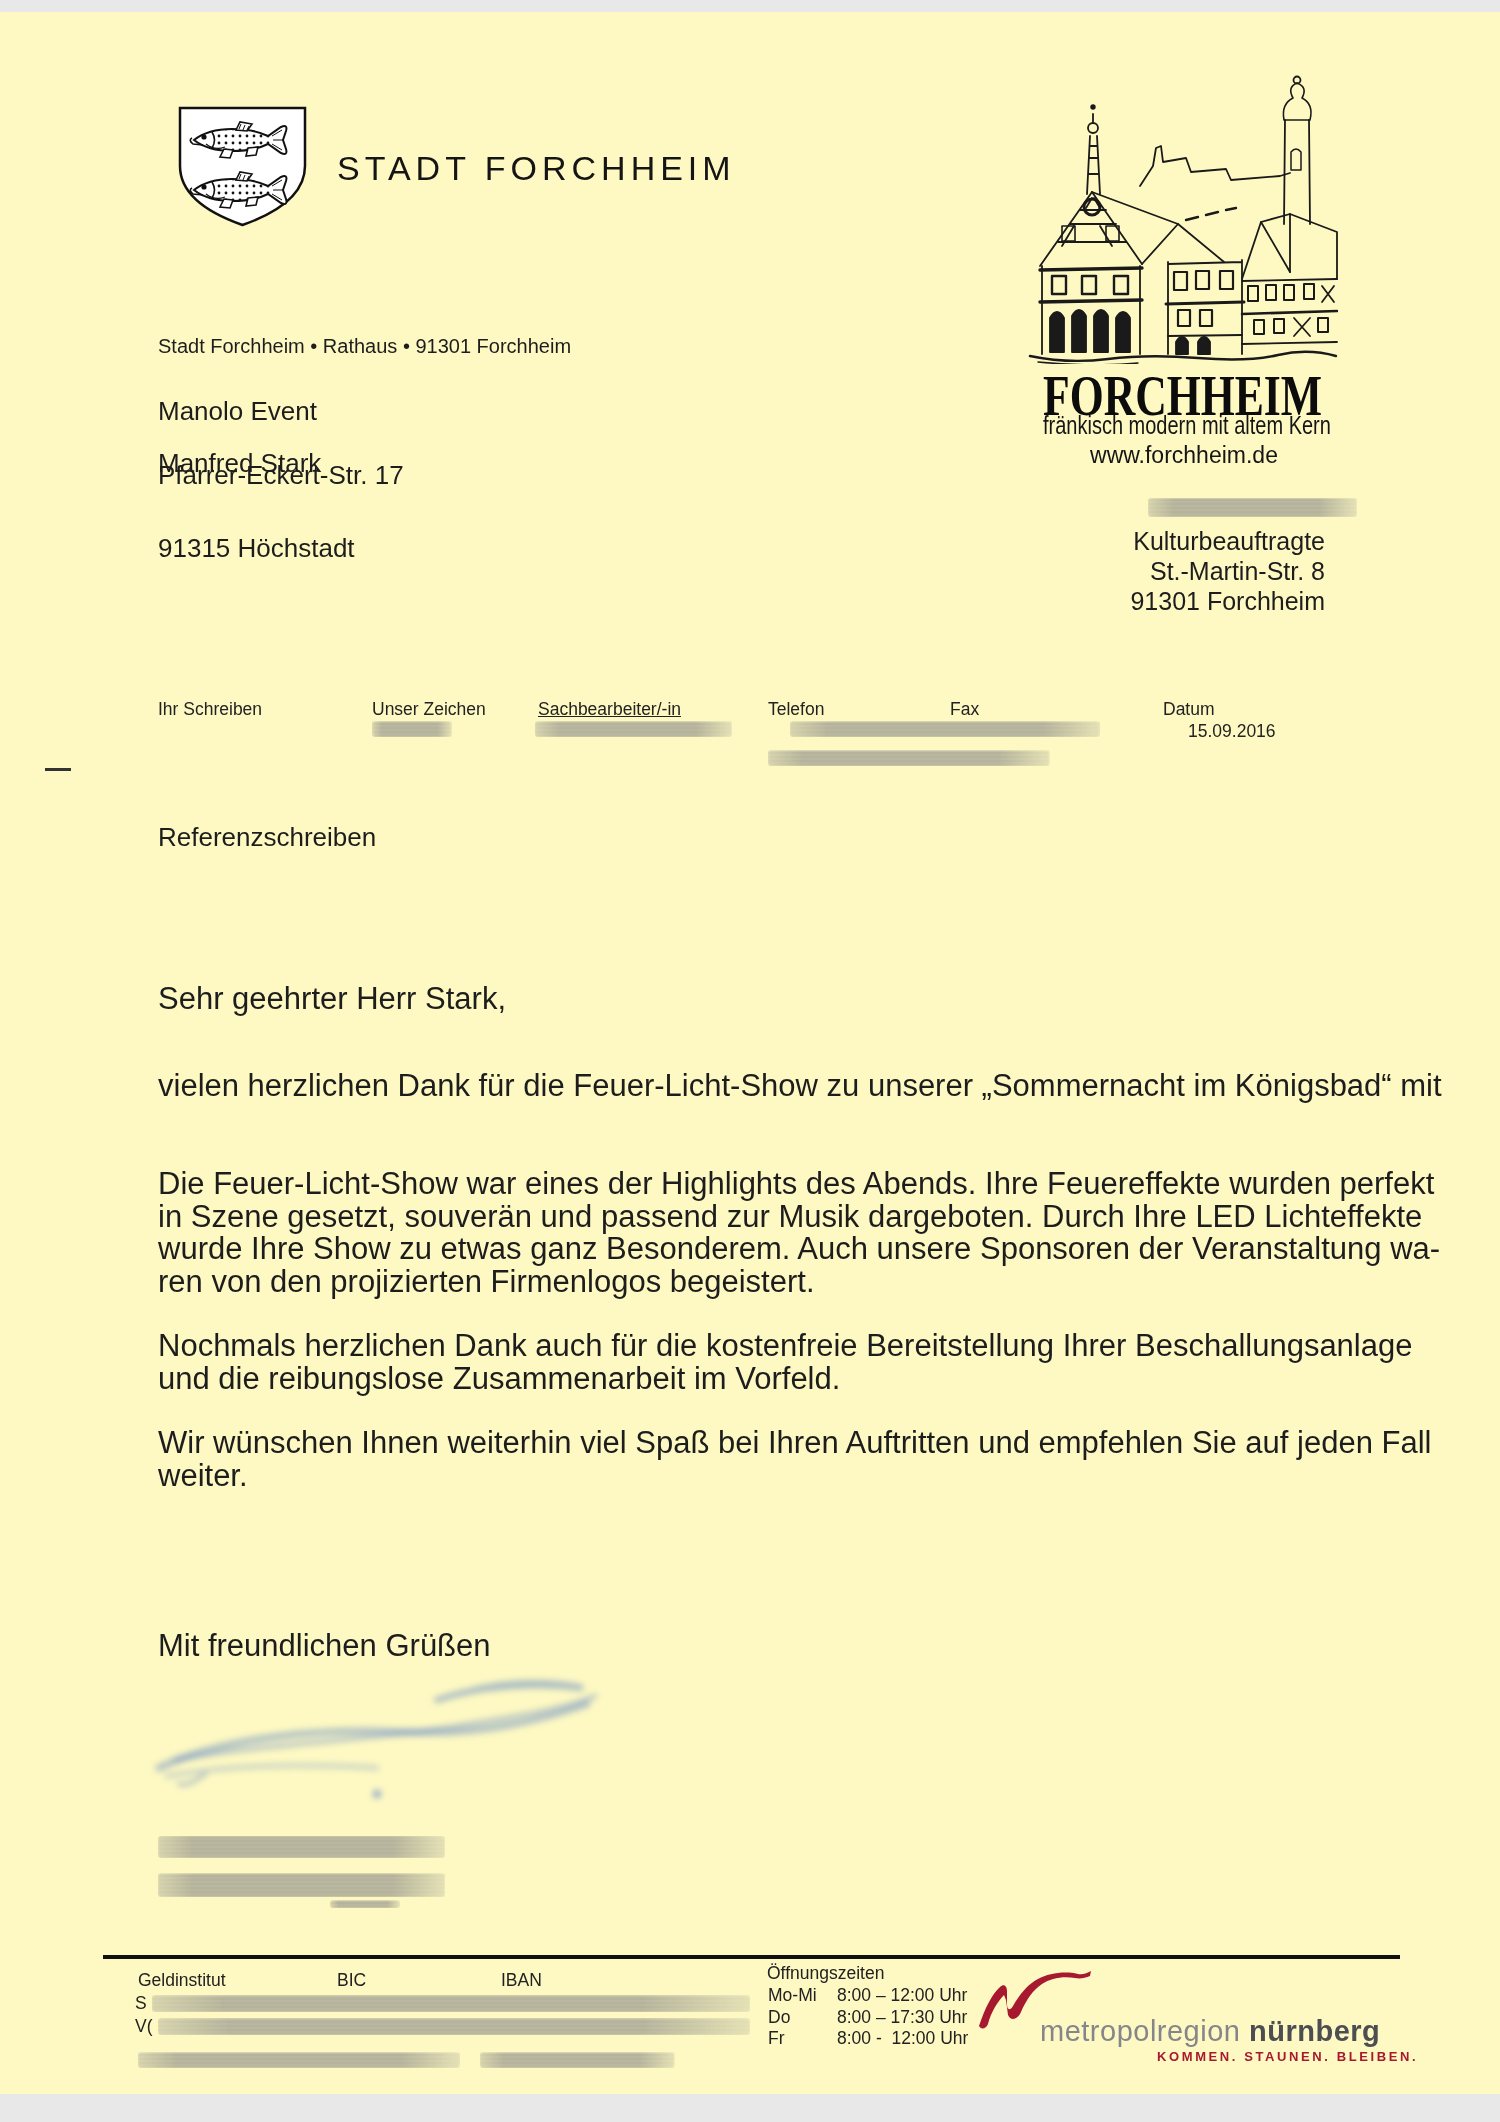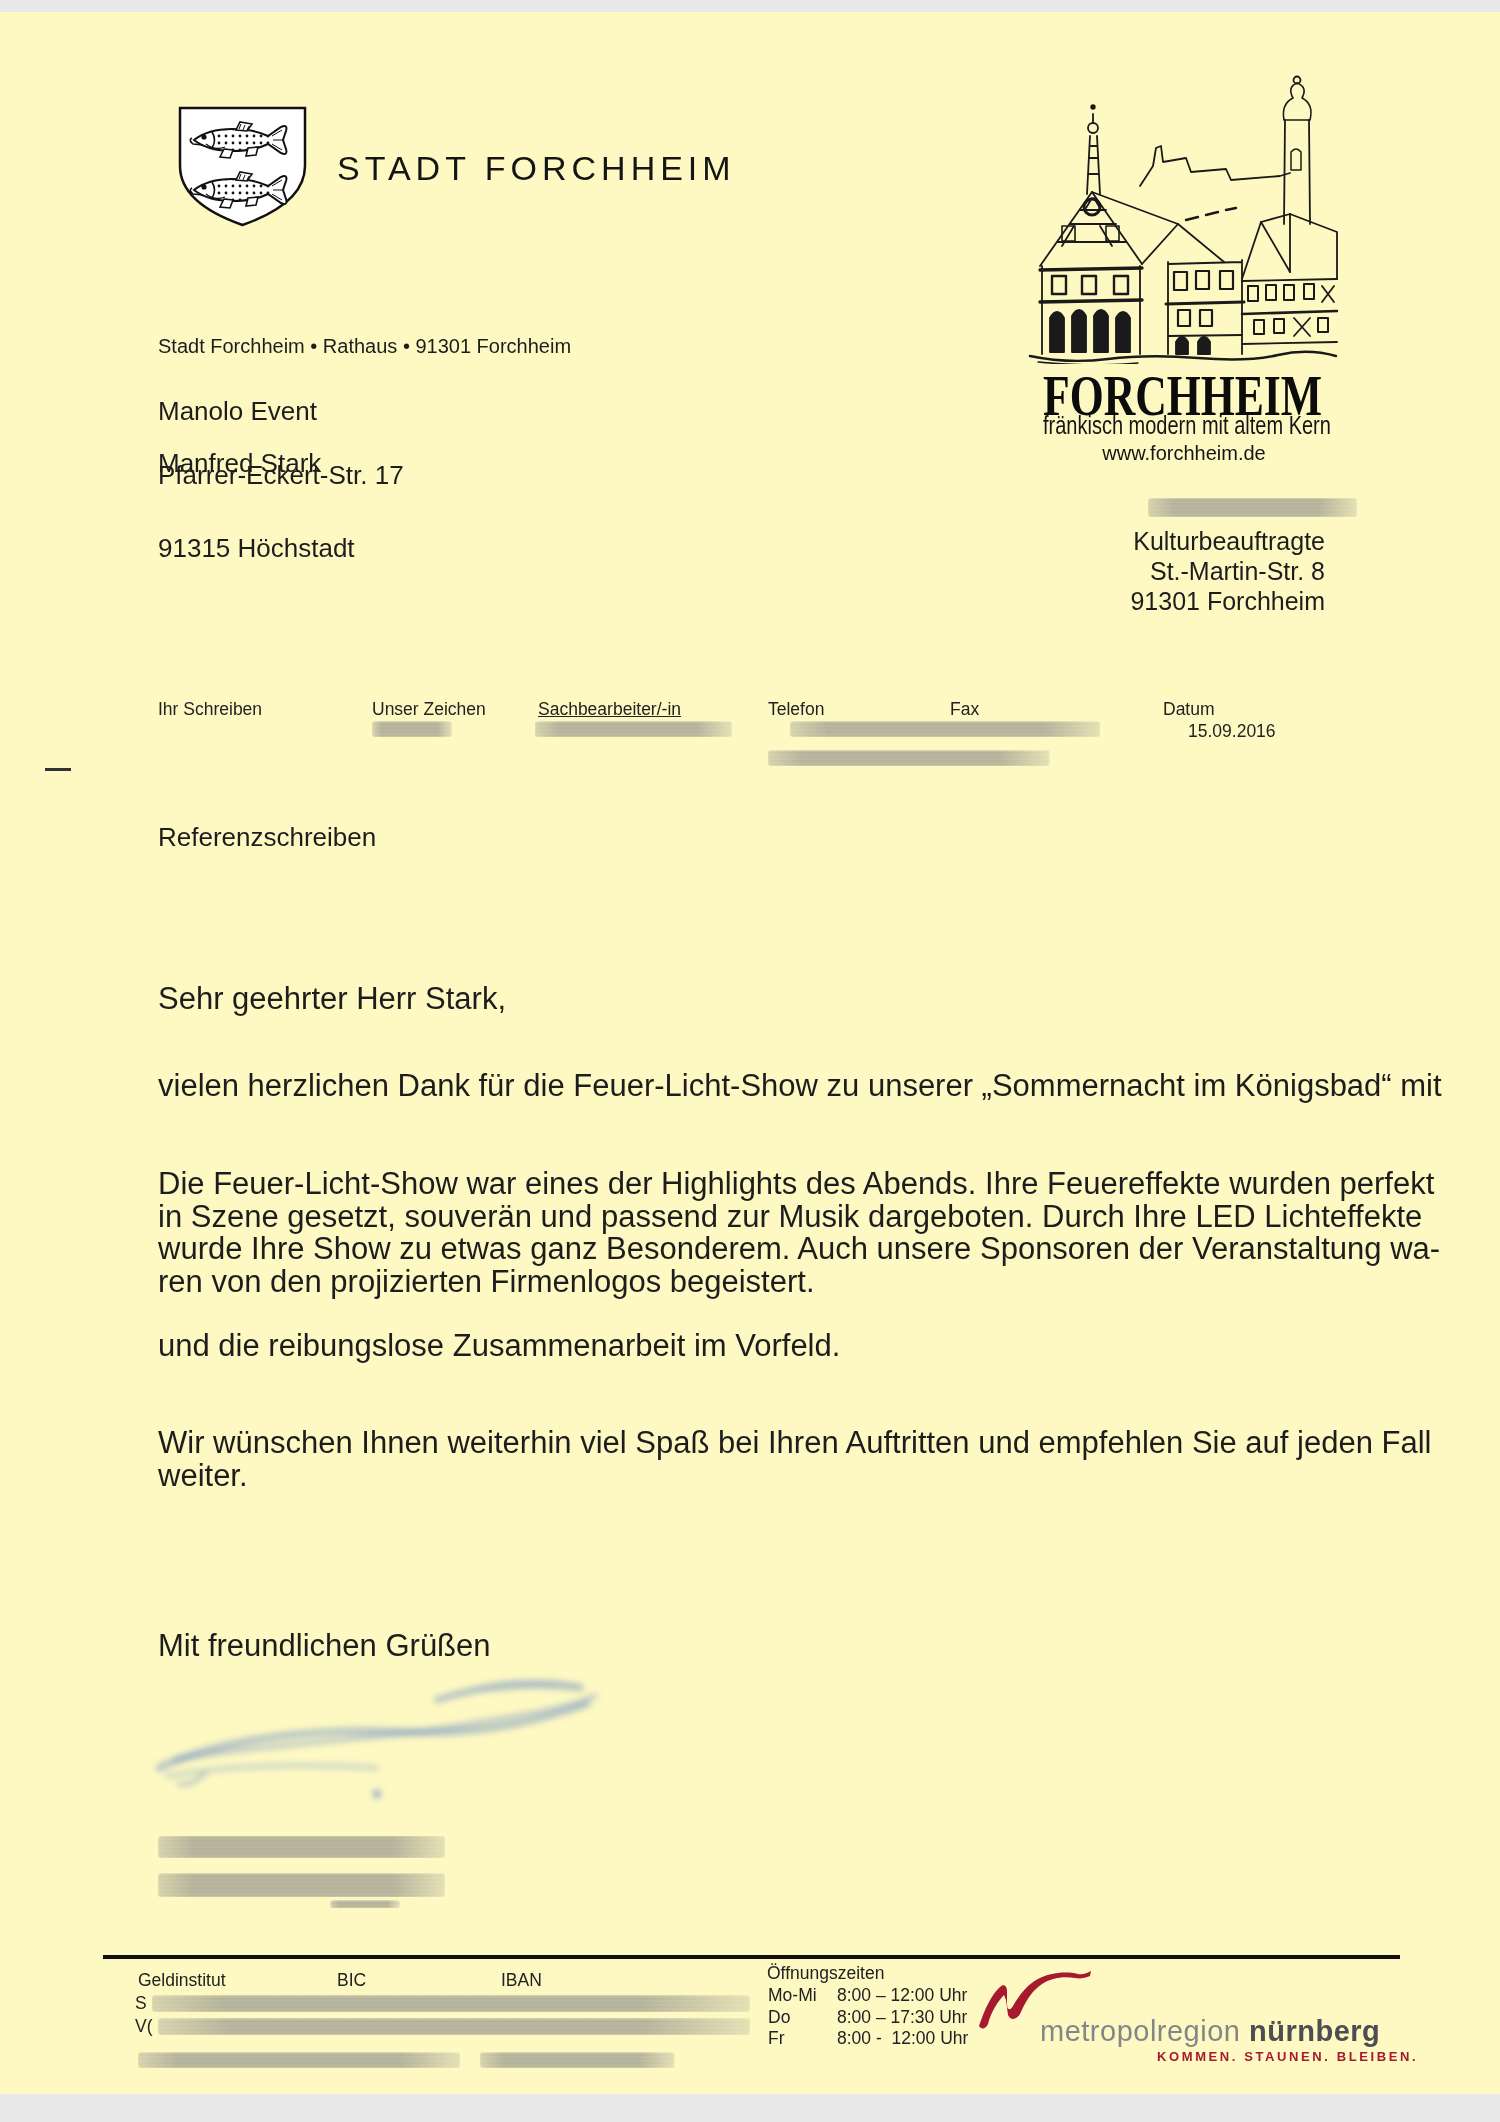--- a/index.html
+++ b/index.html
@@ -8,21 +8,21 @@
   .abs{position:absolute;}
   .nw{white-space:nowrap;}
   
   .stadt-title{font-size:34px;letter-spacing:5px;color:#151515;}
   .ret-addr{font-size:20px;color:#1d1d1d;}
   .addr{font-size:26px;line-height:32px;}
   .sender-block{font-size:25px;line-height:30px;text-align:right;}
   .logo-forchheim{font-family:"Liberation Serif","DejaVu Serif",serif;font-weight:bold;
       font-size:56px;letter-spacing:0px;transform:scaleX(.78);transform-origin:left top;color:#0c0c0c;}
   .logo-tagline{font-size:25px;transform:scaleX(.8);transform-origin:left top;color:#151515;}
-  .logo-web{font-size:20px;color:#151515;}
+  .logo-web{font-size:23px;color:#151515;}
   
   .ref-label{font-size:17.5px;color:#222;}
   .ref-val{font-size:17.5px;color:#222;}
   
   .body-line{font-size:31px;line-height:32.5px;}
   .subject{font-size:26px;}
   
   .rd{position:absolute;height:16px;
       background:repeating-linear-gradient(90deg,rgba(70,70,70,.85) 0 1px,rgba(190,190,190,.25) 1px 3px),
                  repeating-linear-gradient(0deg,rgba(90,90,90,.5) 0 2px,rgba(230,230,230,.4) 2px 4px);
@@ -183,20 +183,21 @@
   </div>
 
   <div class="abs" style="left:158px;top:1156px;">
     <div class="body-line nw">Die Feuer-Licht-Show war eines der Highlights des Abends. Ihre Feuereffekte wurden perfekt</div>
     <div class="body-line nw">in Szene gesetzt, souverän und passend zur Musik dargeboten. Durch Ihre LED Lichteffekte</div>
     <div class="body-line nw">wurde Ihre Show zu etwas ganz Besonderem. Auch unsere Sponsoren der Veranstaltung wa-</div>
     <div class="body-line nw">ren von den projizierten Firmenlogos begeistert.</div>
   </div>
 
   <div class="abs" style="left:158px;top:1318px;">
+    <div class="body-line nw">Nochmals herzlichen Dank auch für die kostenfreie Bereitstellung Ihrer Beschallungsanlage</div>
     <div class="body-line nw">und die reibungslose Zusammenarbeit im Vorfeld.</div>
   </div>
 
   <div class="abs" style="left:158px;top:1415px;">
     <div class="body-line nw">Wir wünschen Ihnen weiterhin viel Spaß bei Ihren Auftritten und empfehlen Sie auf jeden Fall</div>
     <div class="body-line nw">weiter.</div>
   </div>
 
   <div class="abs body-line nw" style="left:158px;top:1618px;">Mit freundlichen Grüßen</div>
 

